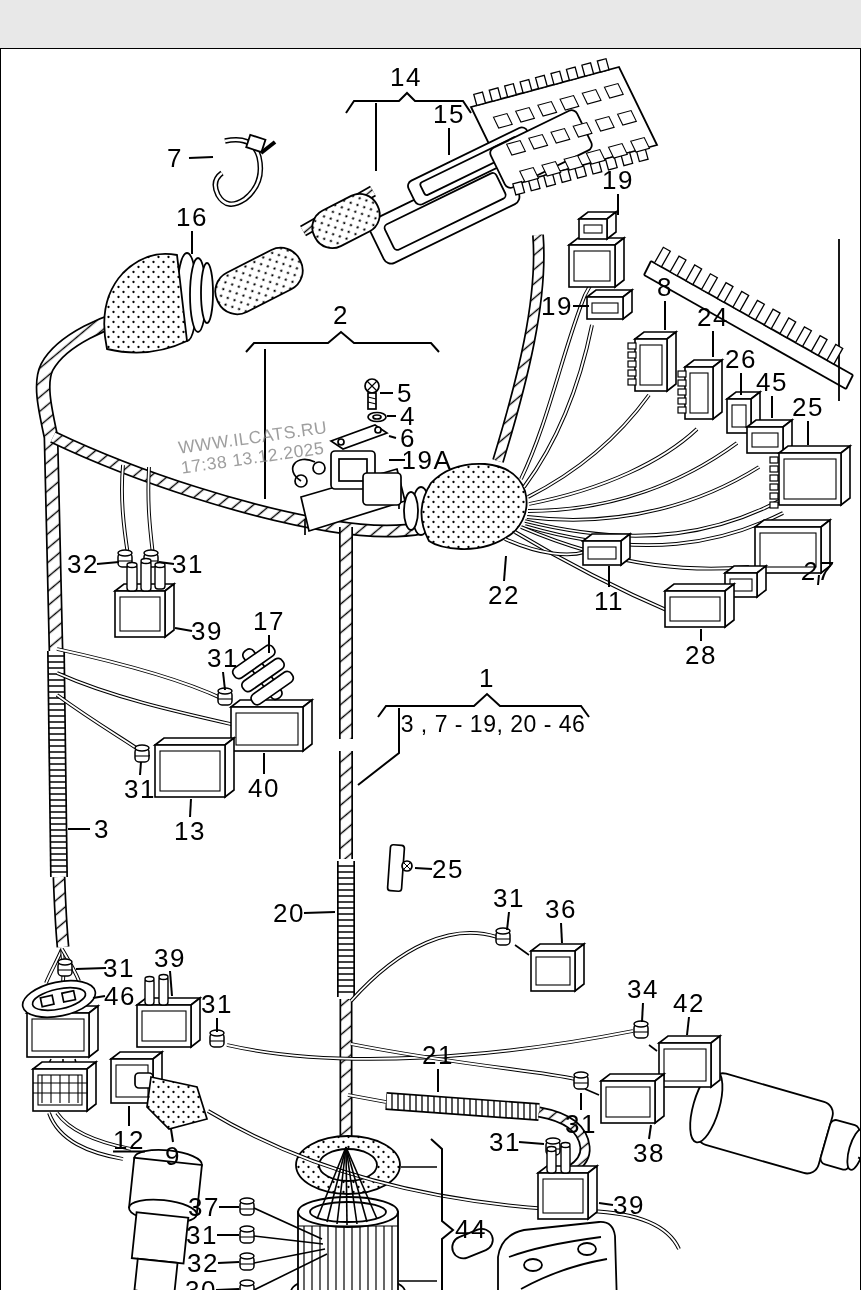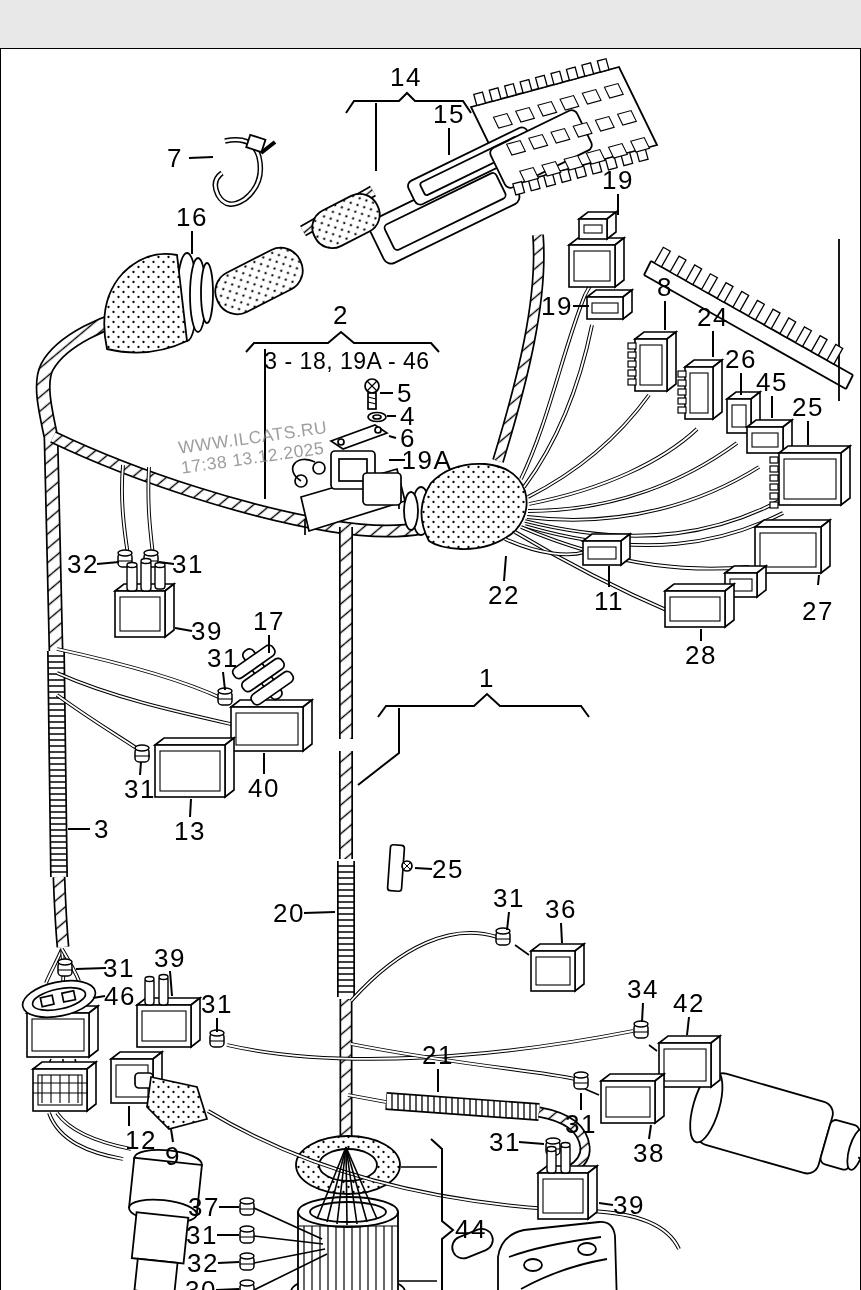--- a/index.html
+++ b/index.html
@@ -671,56 +671,56 @@
       <div class="plabel" style="left: 174px; top: 109px;">7</div>
       <div class="plabel" style="left: 191px; top: 168px;">16</div>
       <div class="plabel" style="left: 617px; top: 131px;">19</div>
       <div class="plabel" style="left: 556px; top: 257px;">19</div>
       <div class="plabel" style="left: 664px; top: 238px;">8</div>
       <div class="plabel" style="left: 712px; top: 268px;">24</div>
       <div class="plabel" style="left: 740px; top: 310px;">26</div>
       <div class="plabel" style="left: 771px; top: 333px;">45</div>
       <div class="plabel" style="left: 807px; top: 358px;">25</div>
       <div class="plabel" style="left: 340px; top: 266px;">2</div>
-      <div class="plabel range" style="left: 346px; top: 312px;">3 - 18, 19A - 46</div>
       <div class="plabel" style="left: 404px; top: 344px;">5</div>
       <div class="plabel" style="left: 407px; top: 367px;">4</div>
       <div class="plabel" style="left: 407px; top: 389px;">6</div>
       <div class="plabel" style="left: 426px; top: 411px;">19A</div>
       <div class="plabel" style="left: 503px; top: 546px;">22</div>
       <div class="plabel" style="left: 608px; top: 552px;">11</div>
-      <div class="plabel" style="left: 817px; top: 562px;">27</div>
+      <div class="plabel" style="left: 817px; top: 522px; font-style: italic;">27</div>
       <div class="plabel" style="left: 700px; top: 606px;">28</div>
       <div class="plabel" style="left: 82px; top: 515px;">32</div>
       <div class="plabel" style="left: 187px; top: 515px;">31</div>
       <div class="plabel" style="left: 206px; top: 582px;">39</div>
       <div class="plabel" style="left: 268px; top: 572px;">17</div>
       <div class="plabel" style="left: 222px; top: 609px;">31</div>
       <div class="plabel" style="left: 139px; top: 740px;">31</div>
       <div class="plabel" style="left: 263px; top: 739px;">40</div>
       <div class="plabel" style="left: 189px; top: 782px;">13</div>
       <div class="plabel" style="left: 101px; top: 780px;">3</div>
       <div class="plabel" style="left: 486px; top: 629px;">1</div>
+      <div class="plabel range" style="left: 492px; top: 675px;">3 , 7 - 19, 20 - 46</div>
       <div class="plabel" style="left: 447px; top: 820px;">25</div>
       <div class="plabel" style="left: 288px; top: 864px;">20</div>
       <div class="plabel" style="left: 508px; top: 849px;">31</div>
       <div class="plabel" style="left: 560px; top: 860px;">36</div>
       <div class="plabel" style="left: 642px; top: 940px;">34</div>
       <div class="plabel" style="left: 688px; top: 954px;">42</div>
       <div class="plabel" style="left: 437px; top: 1006px;">21</div>
       <div class="plabel" style="left: 580px; top: 1075px;">31</div>
       <div class="plabel" style="left: 648px; top: 1104px;">38</div>
       <div class="plabel" style="left: 504px; top: 1093px;">31</div>
       <div class="plabel" style="left: 628px; top: 1156px;">39</div>
       <div class="plabel" style="left: 203px; top: 1158px;">37</div>
       <div class="plabel" style="left: 201px; top: 1186px;">31</div>
       <div class="plabel" style="left: 202px; top: 1214px;">32</div>
       <div class="plabel" style="left: 200px; top: 1241px;">30</div>
       <div class="plabel" style="left: 470px; top: 1180px;">44</div>
-      <div class="plabel" style="left: 140px; top: 1091px;">12</div>
+      <div class="plabel" style="left: 128px; top: 1091px; text-decoration: underline;">12</div>
       <div class="plabel" style="left: 172px; top: 1107px;">9</div>
       <div class="plabel" style="left: 118px; top: 919px;">31</div>
       <div class="plabel" style="left: 119px; top: 947px;">46</div>
       <div class="plabel" style="left: 169px; top: 909px;">39</div>
       <div class="plabel" style="left: 216px; top: 955px;">31</div>
     </div>
 
   <div class="watermark">
     <div>WWW.ILCATS.RU</div>
     <div>17:38 13.12.2025</div>

